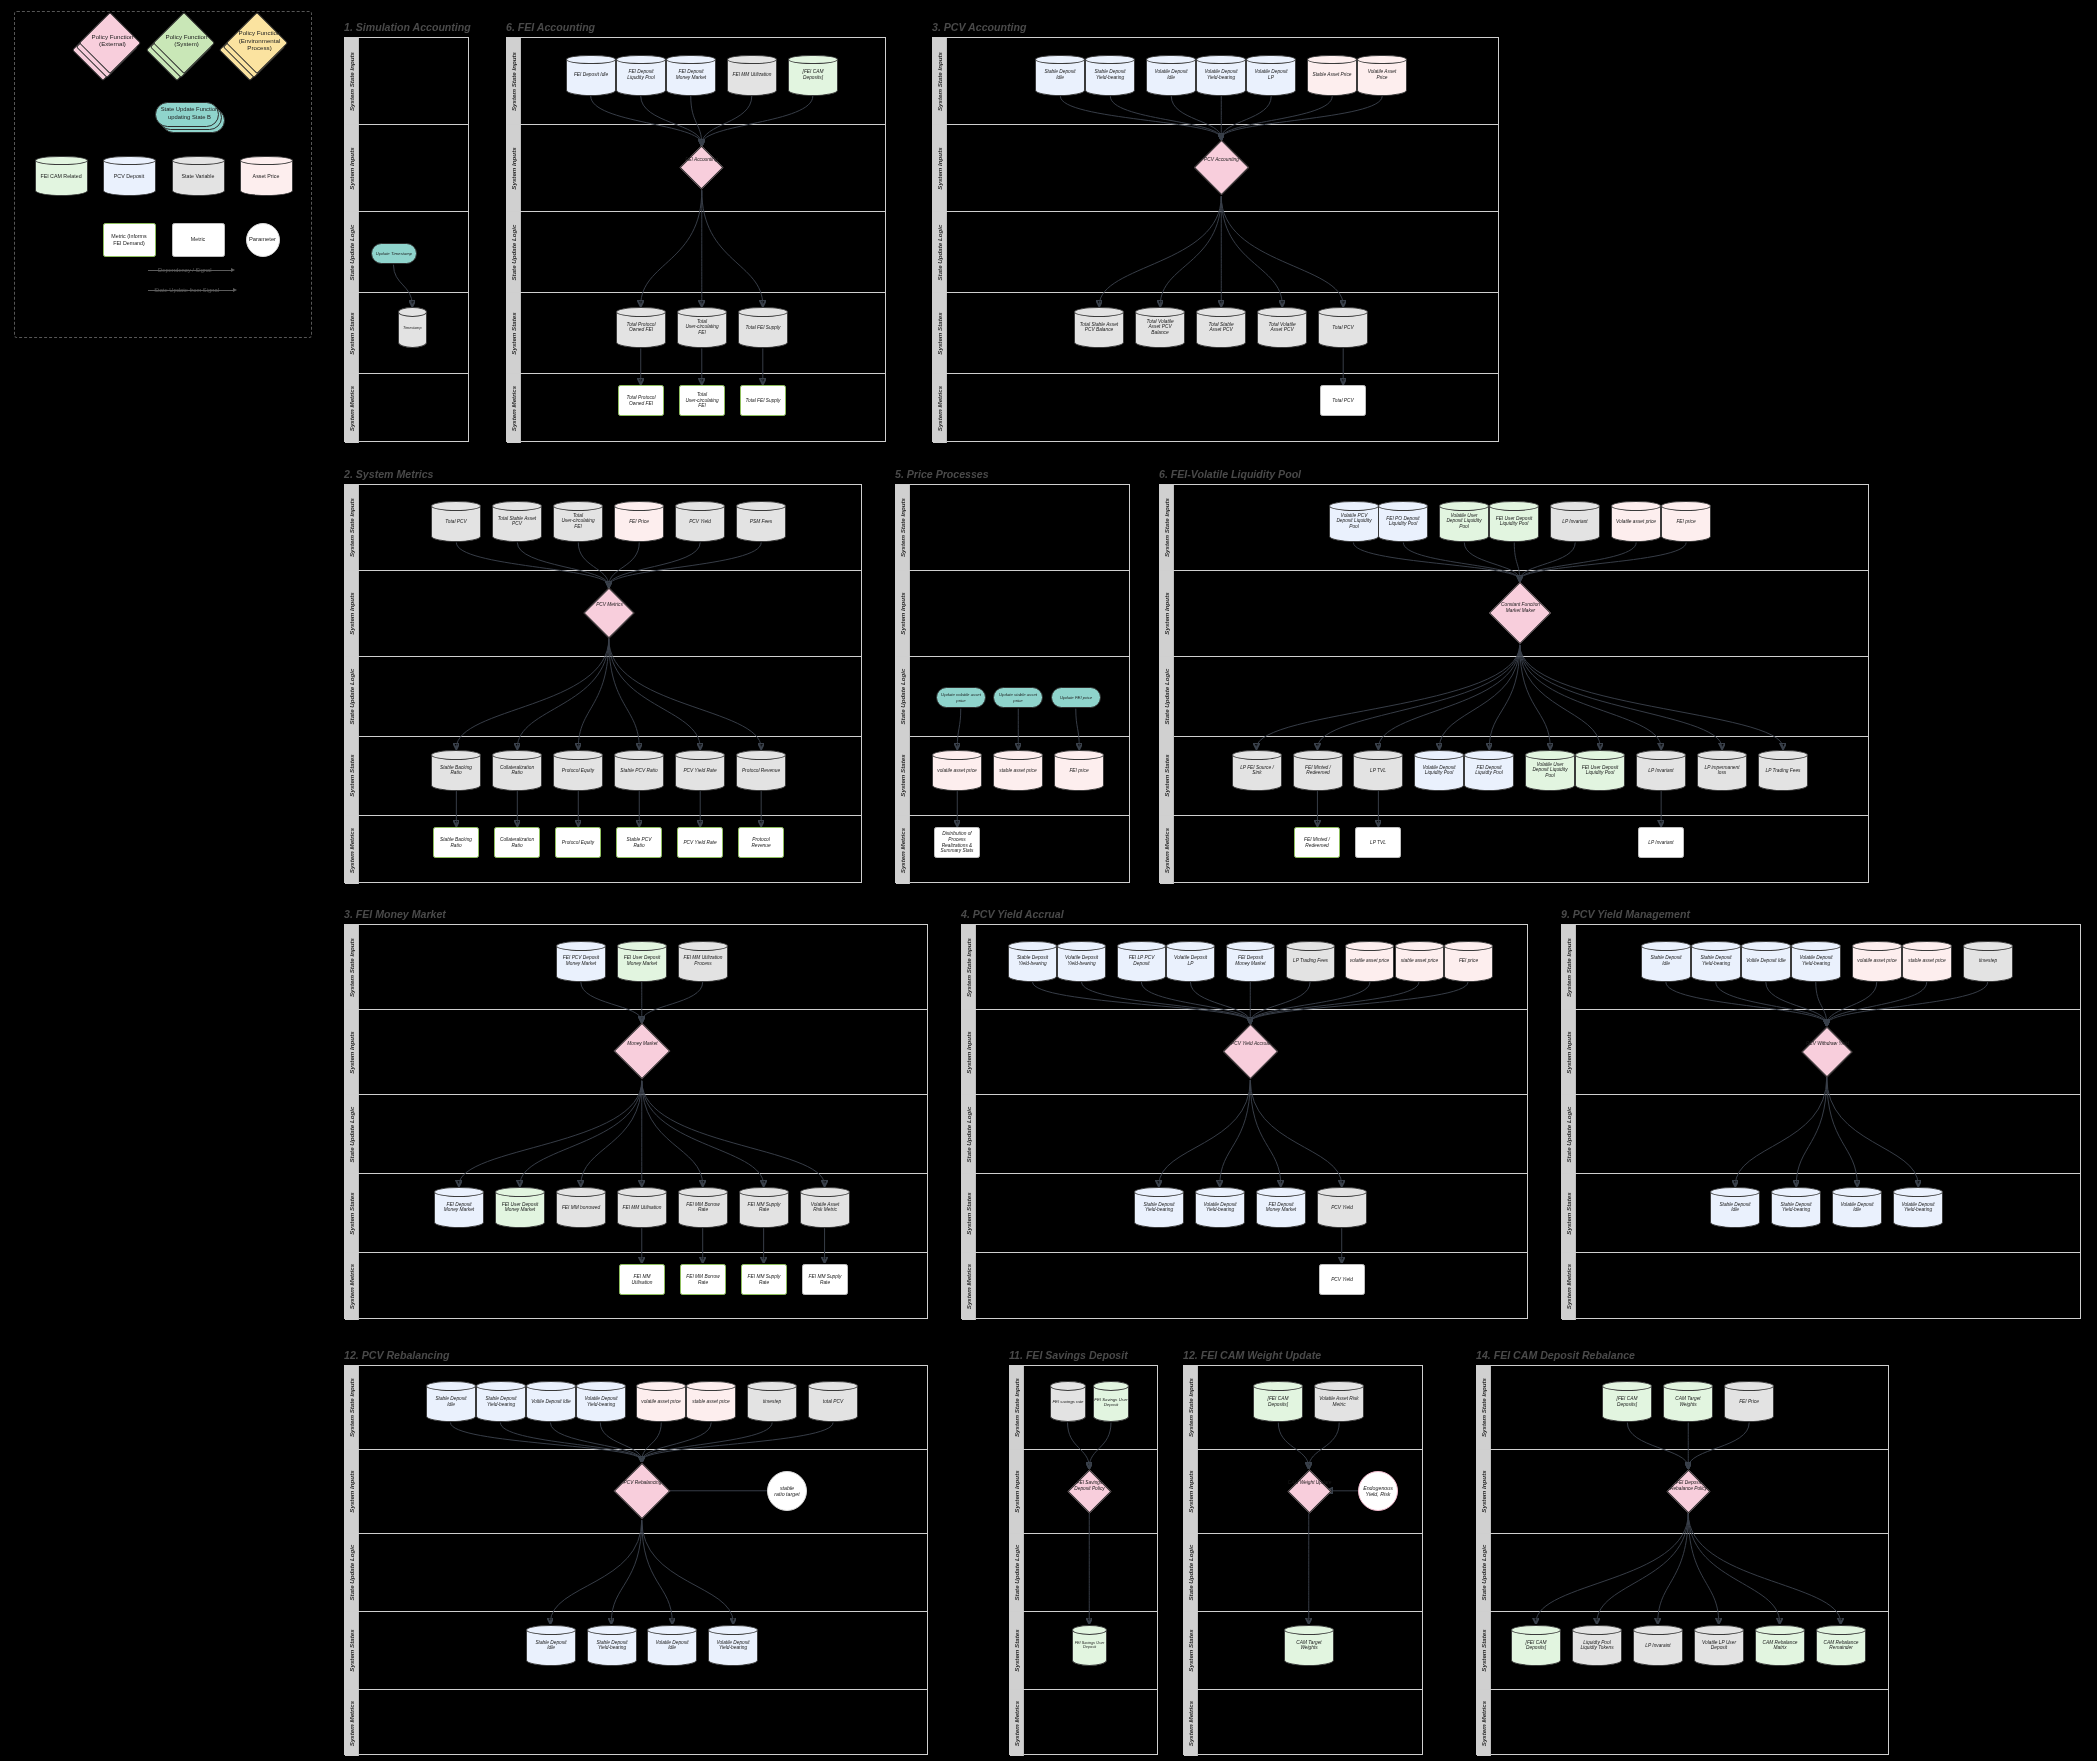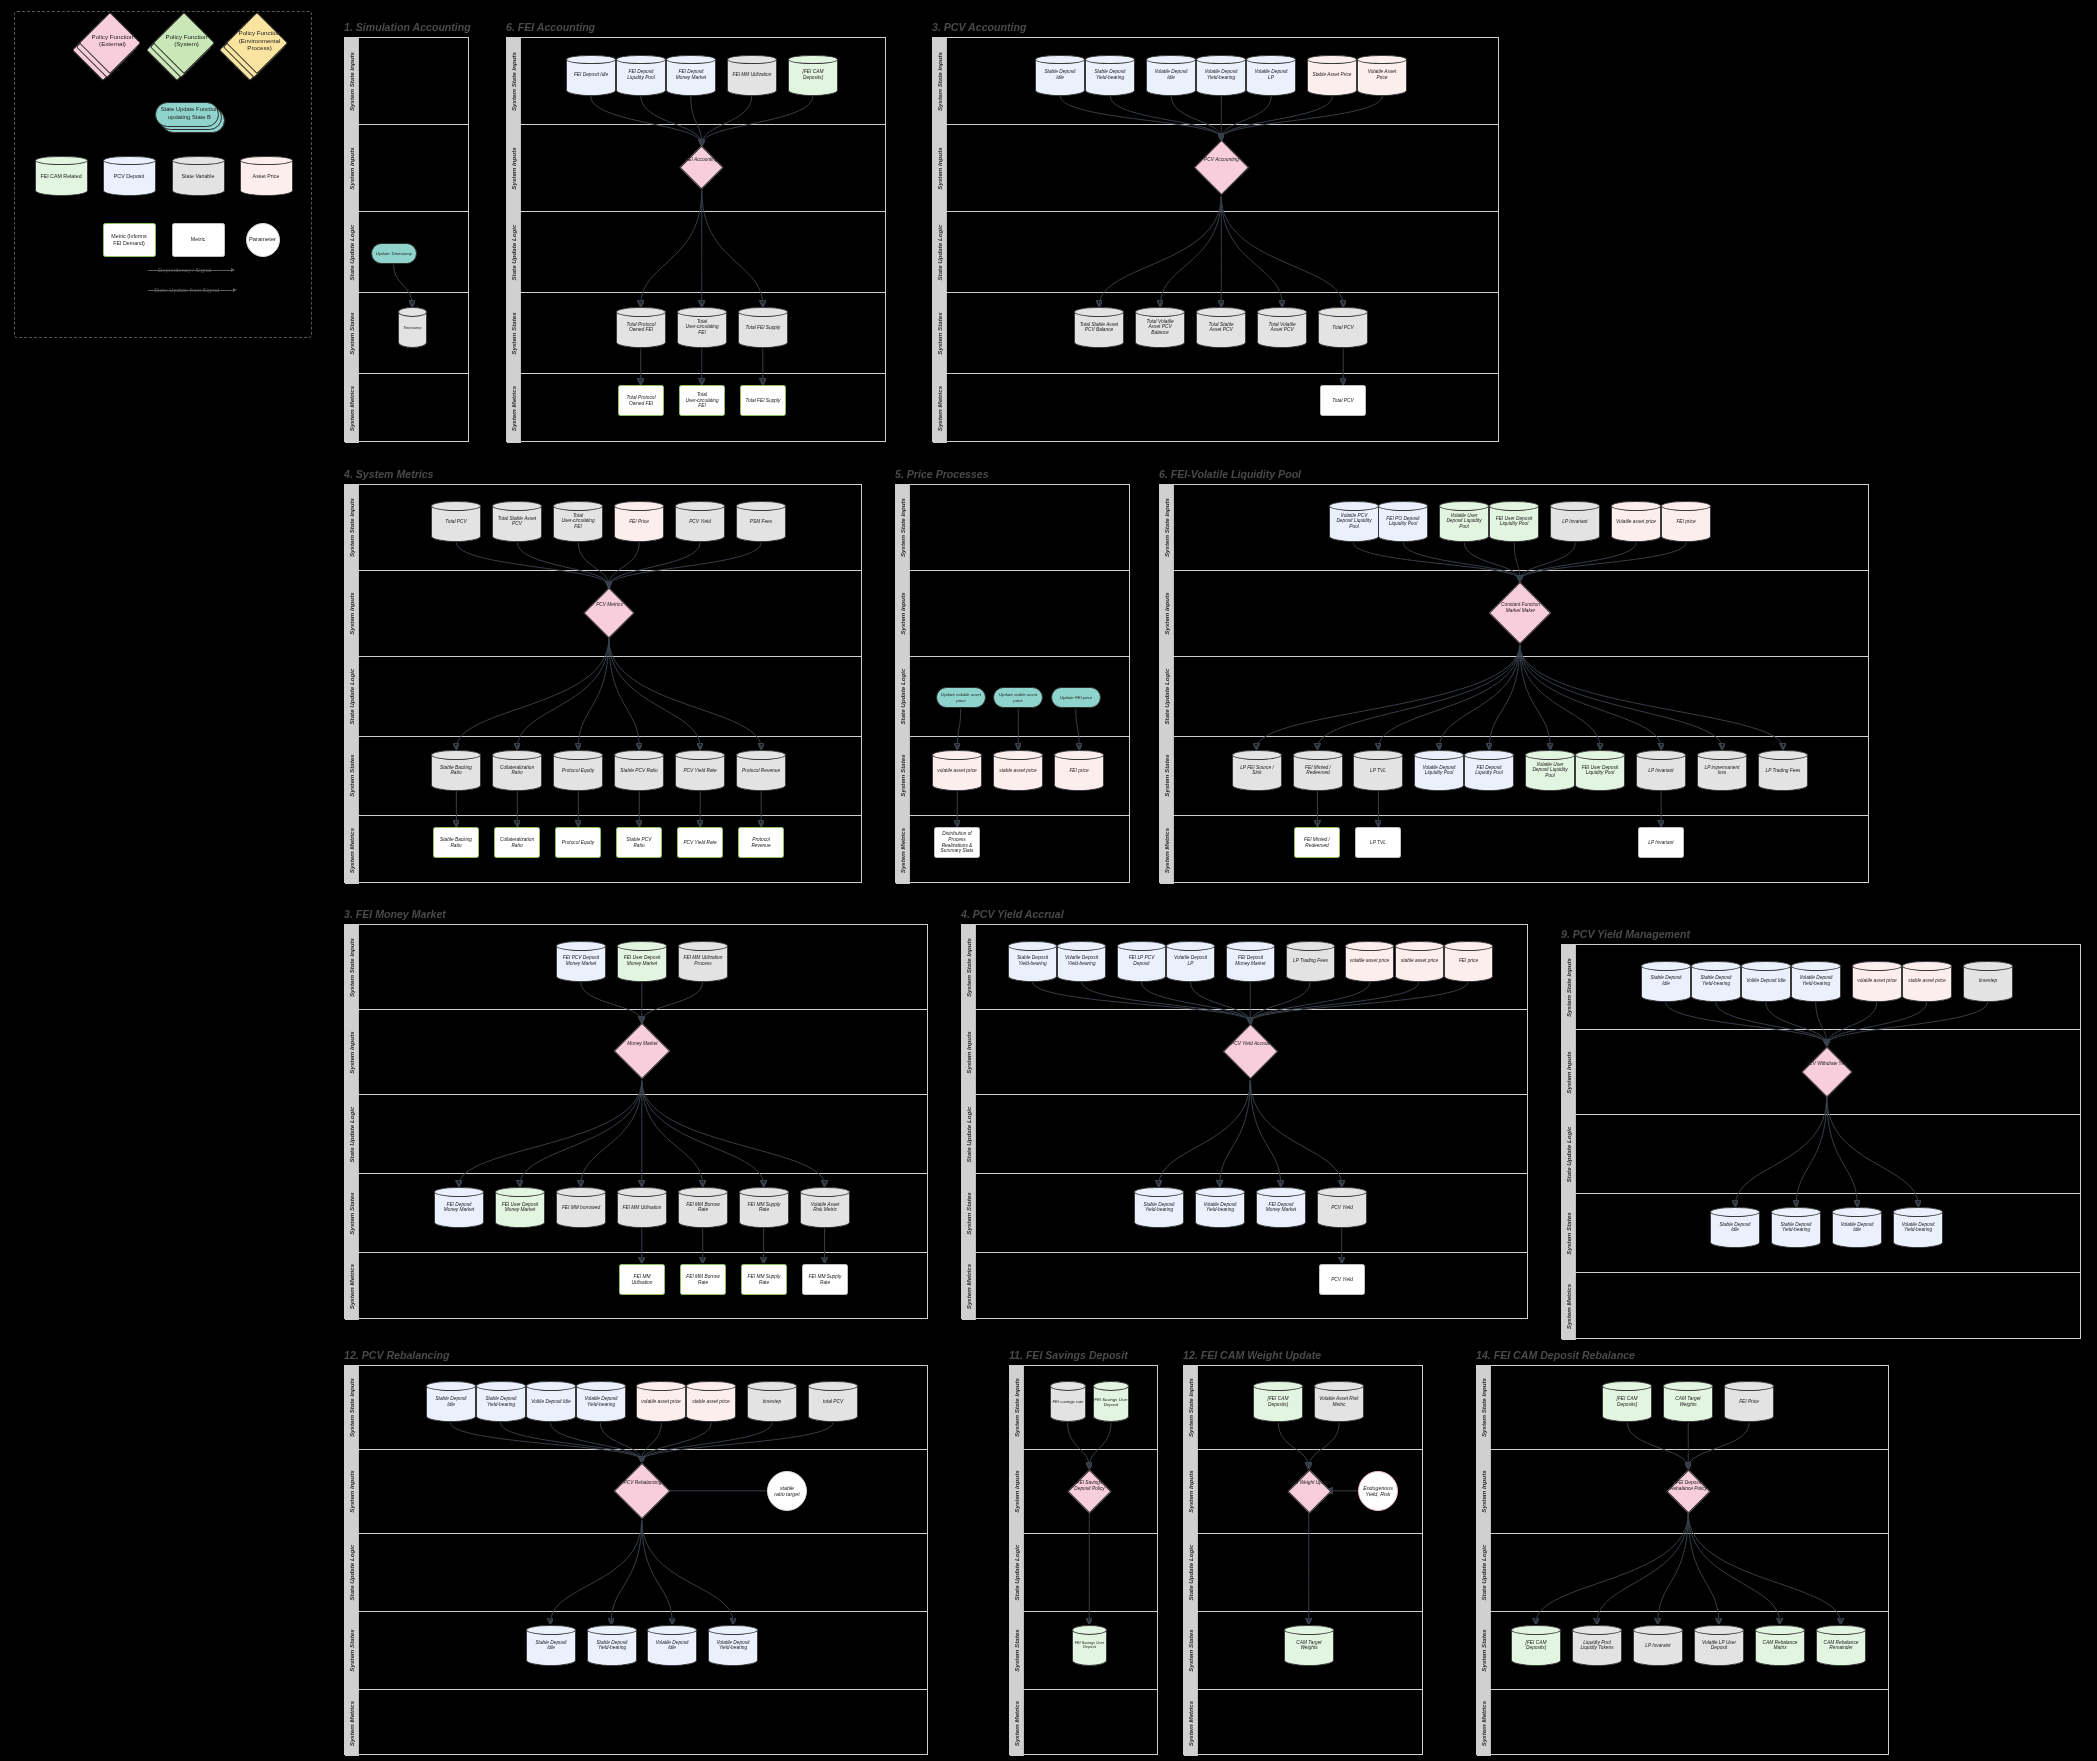--- a/index.html
+++ b/index.html
@@ -584,21 +584,21 @@
             <div>Total PCV</div>
           </div>
         </div>
         <div class="metricbox" style="left:388px;top:348px;width:46px;height:31px;font-size:4.8px;">
           <div>
             <div>Total PCV</div>
           </div>
         </div>
       </div>
       <div class="panel" style="left:344px;top:484px;width:518px;height:399px;">
-        <div class="panel-title">4. System Metrics</div>
+        <div class="panel-title">2. System Metrics</div>
         <div class="grid">
           <div class="lane" style="top:0px;height:86px;">
             <div class="lane-head">
               <span>System State Inputs</span>
             </div>
             <div class="lane-body"></div>
           </div>
           <div class="lane" style="top:86px;height:86px;">
             <div class="lane-head">
               <span>System Inputs</span>
@@ -1404,21 +1404,21 @@
           <div class="txt" style="font-size:4.8px;">
             <div>PCV Yield</div>
           </div>
         </div>
         <div class="metricbox" style="left:358px;top:340px;width:46px;height:31px;font-size:4.8px;">
           <div>
             <div>PCV Yield</div>
           </div>
         </div>
       </div>
-      <div class="panel" style="left:1561px;top:944px;width:520px;height:395px;">
+      <div class="panel" style="left:1561px;top:924px;width:520px;height:395px;">
         <div class="panel-title">9. PCV Yield Management</div>
         <div class="grid">
           <div class="lane" style="top:0px;height:85px;">
             <div class="lane-head">
               <span>System State Inputs</span>
             </div>
             <div class="lane-body"></div>
           </div>
           <div class="lane" style="top:85px;height:85px;">
             <div class="lane-head">

